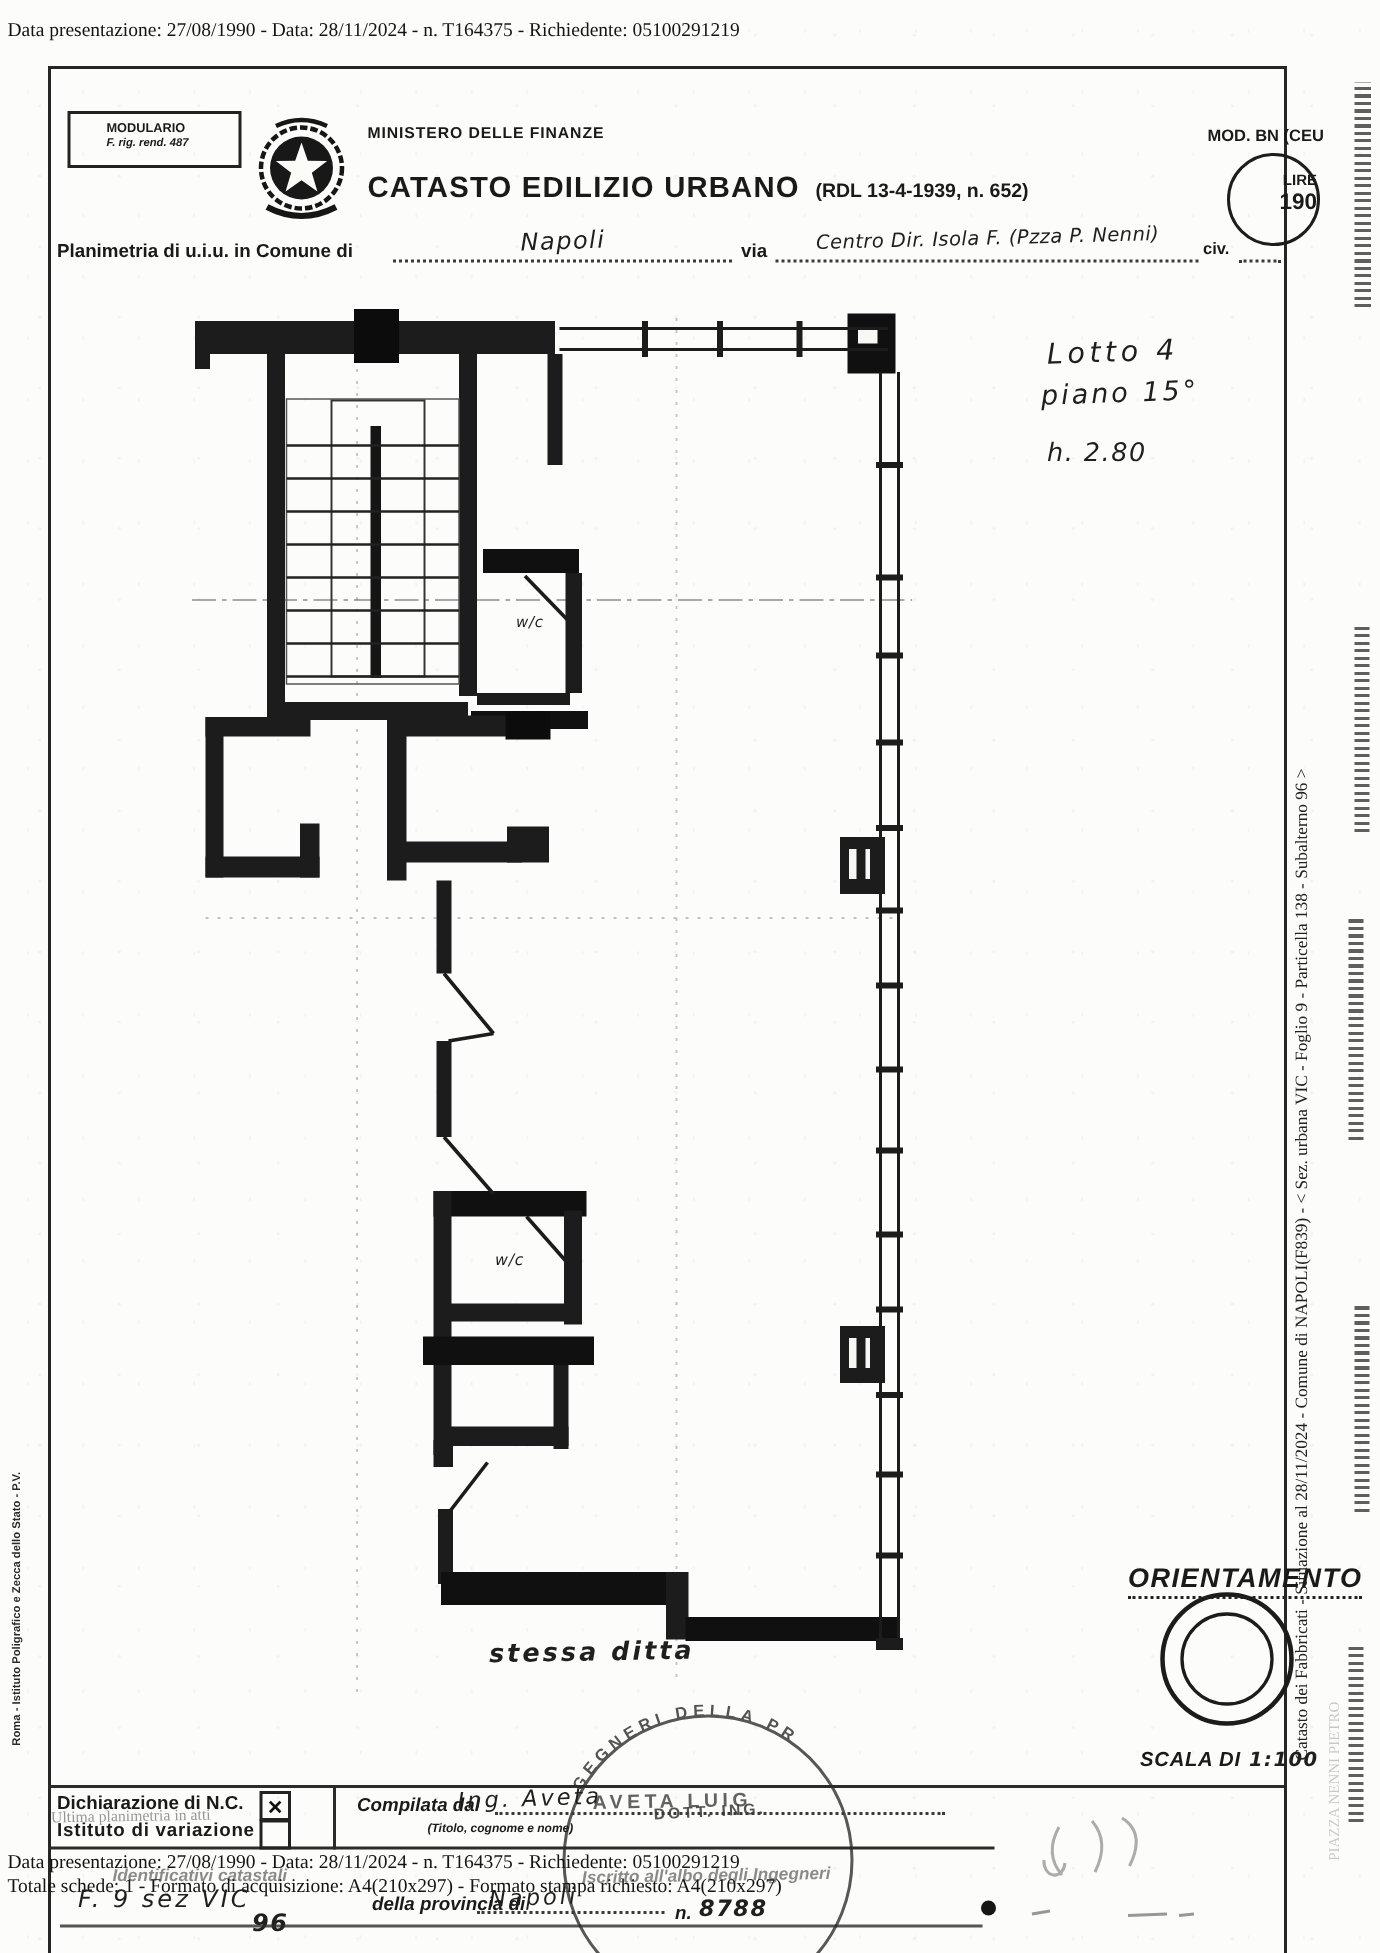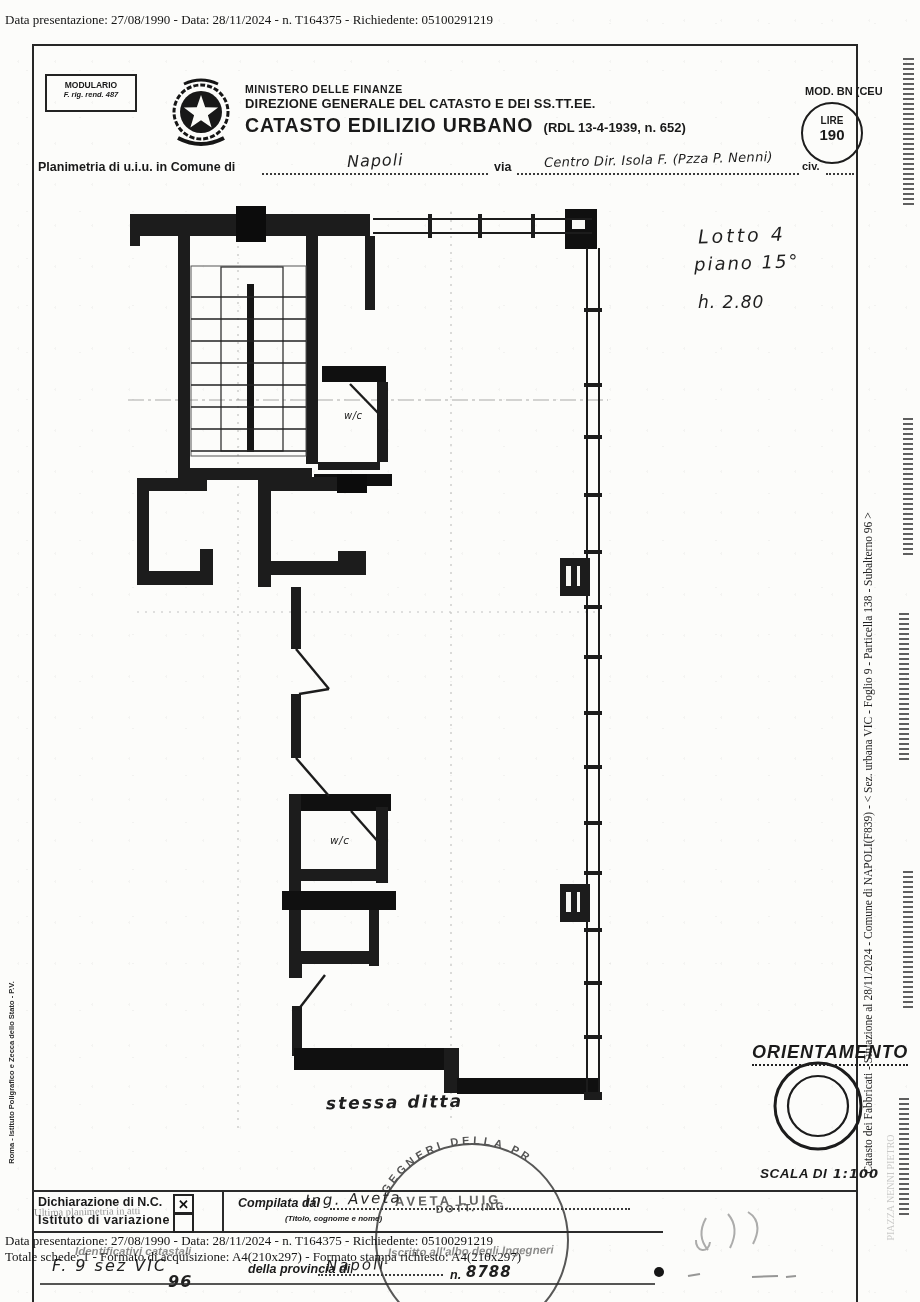--- a/index.html
+++ b/index.html
@@ -26,42 +26,41 @@
 </style>
 </head>
 <body>
 
 <div class="page">
 
   <div class="abs typew" style="left:5px;top:12px;">Data presentazione: 27/08/1990 - Data: 28/11/2024 - n. T164375 - Richiedente: 05100291219</div>
 
   <div class="abs outer-box" style="left:32px;top:44px;width:822px;height:1258px;"></div>
 
-  <div class="abs" style="left:45px;top:74px;width:88px;height:34px;border:2px solid #222;text-align:center;">
+  <div class="abs" style="left:45px;top:74px;width:88px;height:34px;border:2px solid #222;padding-left:24px;">
     <div style="font-size:8.5px;font-weight:bold;margin-top:4px;">MODULARIO</div>
     <div style="font-size:7.5px;font-weight:bold;font-style:italic;">F. rig. rend. 487</div>
   </div>
 
   <svg class="abs" style="left:170px;top:76px;" width="62" height="78" viewBox="0 0 62 78">
     <circle cx="31" cy="36" r="27" fill="none" stroke="#161616" stroke-width="3" stroke-dasharray="5 2"></circle>
     <circle cx="31" cy="36" r="21" fill="#181818"></circle>
     <path transform="translate(31,37)" fill="#fbfbf8" d="M0,-18 L4.2,-5.8 L17.1,-5.6 L6.9,2.2 L10.6,14.6 L0,7.2 L-10.6,14.6 L-6.9,2.2 L-17.1,-5.6 L-4.2,-5.8 Z"></path>
     <path d="M8,62 Q31,74 54,62" fill="none" stroke="#161616" stroke-width="4"></path>
     <path d="M14,8 Q31,0 48,8" fill="none" stroke="#161616" stroke-width="3"></path>
   </svg>
 
   <div class="abs sans" style="left:245px;top:83px;font-size:10.5px;font-weight:600;letter-spacing:.6px;">MINISTERO DELLE FINANZE</div>
-  <div class="abs sans" style="left:245px;top:96px;font-size:13px;font-weight:600;letter-spacing:.2px;">DIREZIONE GENERALE DEL CATASTO E DEI SS.TT.EE.</div>
   <div class="abs" style="left:245px;top:114px;white-space:nowrap;">
     <span class="sans" style="font-size:19.5px;font-weight:800;letter-spacing:.8px;">CATASTO EDILIZIO URBANO</span>
     <span class="sans" style="font-size:13px;font-weight:600;margin-left:6px;">(RDL 13-4-1939, n. 652)</span>
   </div>
 
   <div class="abs sans" style="left:805px;top:85px;font-size:11px;font-weight:700;white-space:nowrap;">MOD. BN (CEU</div>
-  <div class="abs" style="left:801px;top:102px;width:58px;height:58px;border:2.5px solid #1d1d1d;border-radius:50%;text-align:center;">
+  <div class="abs" style="left:818px;top:102px;width:58px;height:58px;border:2.5px solid #1d1d1d;border-radius:50%;text-align:right;">
     <div style="font-size:10px;font-weight:600;margin-top:11px;">LIRE</div>
     <div style="font-size:15px;font-weight:800;">190</div>
   </div>
 
   <div class="abs sans" style="left:38px;top:160px;font-size:12.5px;font-weight:700;">Planimetria di u.i.u. in Comune di</div>
   <div class="abs dotfield" style="left:262px;top:151px;width:226px;height:22px;text-align:center;">
     <span class="hand" style="font-size:16px;display:inline-block;transform:rotate(-2deg);">Napoli</span>
   </div>
   <div class="abs sans" style="left:494px;top:160px;font-size:12.5px;font-weight:700;">via</div>
   <div class="abs dotfield" style="left:517px;top:150px;width:282px;height:23px;text-align:center;">

